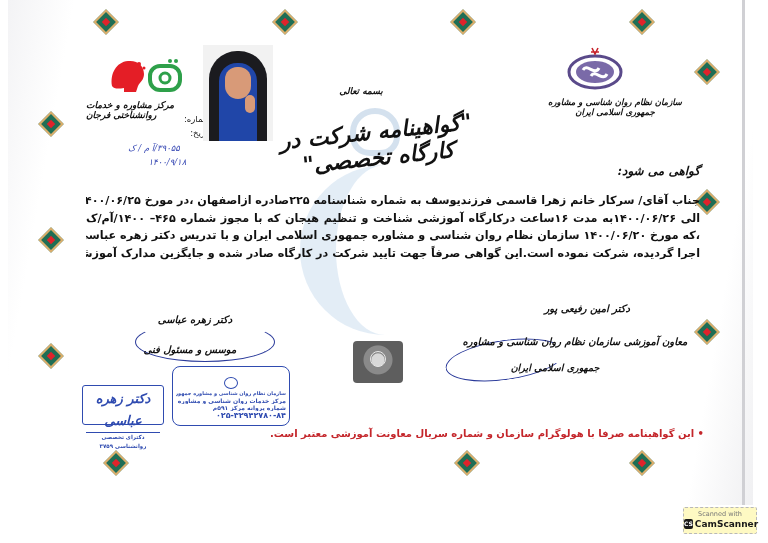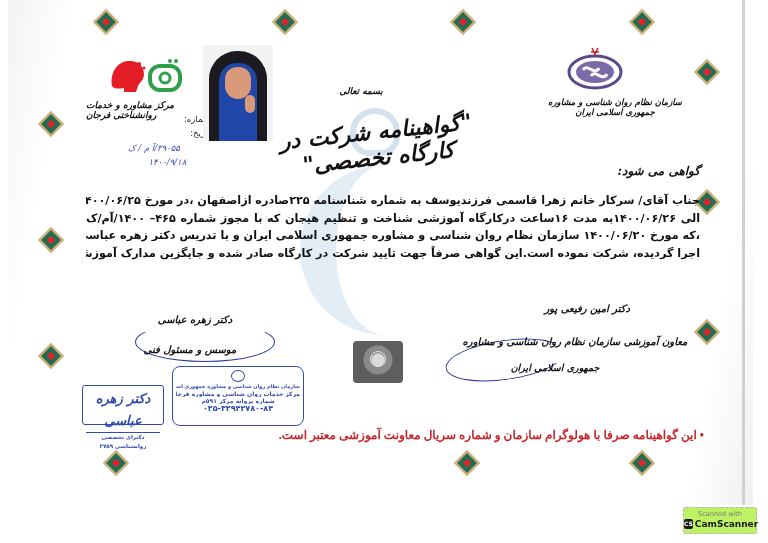--- a/index.html
+++ b/index.html
@@ -177,23 +177,23 @@
     background: radial-gradient(circle at 50% 45%, #d9d9d9 0 6px, #8a8a8a 7px 14px, #5e5e5e 15px);
     border-radius: 4px;
   }
   .hologram::after {
     content: ""; position: absolute; left: 17px; top: 10px; width: 14px; height: 14px;
     border: 1.5px solid #e8e8e8; border-radius: 50%;
   }
 
   
   .stamp-center {
-    position: absolute; left: 172px; top: 366px; width: 132px; height: 60px;
-    border: 1.5px solid #2f4bb0; border-radius: 8px; padding: 3px 3px; direction: rtl;
-    color: #2f4bb0; text-align: center; background: rgba(255,255,255,.4);
+    position: absolute; left: 172px; top: 366px; width: 118px; height: 60px;
+    border: 1.5px solid #2f4bb0; border-radius: 8px; padding: 10px 3px; direction: rtl;
+    color: #2f4bb0; background: rgba(255,255,255,.4);
   }
   .stamp-center .emb {
     width: 14px; height: 12px; margin: 0 auto 1px; border: 1.5px solid #2f4bb0; border-radius: 50%;
   }
   .stamp-center .l { font-size: 5px; font-weight: bold; line-height: 7px; white-space: nowrap; overflow: hidden; }
   .stamp-center .l.big { font-size: 6px; }
   .stamp-center .phone { font-size: 8px; font-weight: bold; line-height: 9px; letter-spacing: .5px; }
 
   .stamp-left {
     position: absolute; left: 82px; top: 385px; width: 82px; height: 40px;
@@ -201,27 +201,27 @@
     color: #2f4bb0;
   }
   .stamp-left .name {
     font-family: "DejaVu Serif", serif; font-style: italic; font-weight: bold; font-size: 13px;
     line-height: 22px; margin-top: 2px;
   }
   .stamp-left .sub { font-size: 5.5px; font-weight: bold; line-height: 9px; border-top: 1px solid #2f4bb0; margin: 0 3px; }
 
   .footnote {
     position: absolute; left: 398px; top: 428px; width: 306px; direction: rtl; text-align: left;
-    font-size: 12px; font-weight: bold; color: #c4262b; white-space: nowrap; font-family: Liberation Serif, serif;
+    font-size: 10px; font-weight: bold; color: #c4262b; white-space: nowrap;
   }
 
   
   .camscanner {
     position: absolute; left: 683px; top: 507px; width: 74px; height: 27px;
-    border: 1px dashed #b8b8b8; border-radius: 2px; background: #bef264; text-align: center;
+    border: 1px dashed #b8b8b8; border-radius: 2px; background: #fef9c3; text-align: center;
   }
   .camscanner .top { font-size: 6.5px; color: #777; line-height: 10px; margin-top: 1px; }
   .camscanner .bottom { display: flex; align-items: center; justify-content: flex-start; gap: 2px; }
   .camscanner .cs-icon {
     width: 11px; height: 10px; background: #1a1a1a; color: #fff; font-size: 6px; font-weight: bold;
     line-height: 10px; border-radius: 2px;
   }
   .camscanner .brand { font-size: 9px; color: #1a1a1a; font-weight: bold; }
 </style>
 </head>

